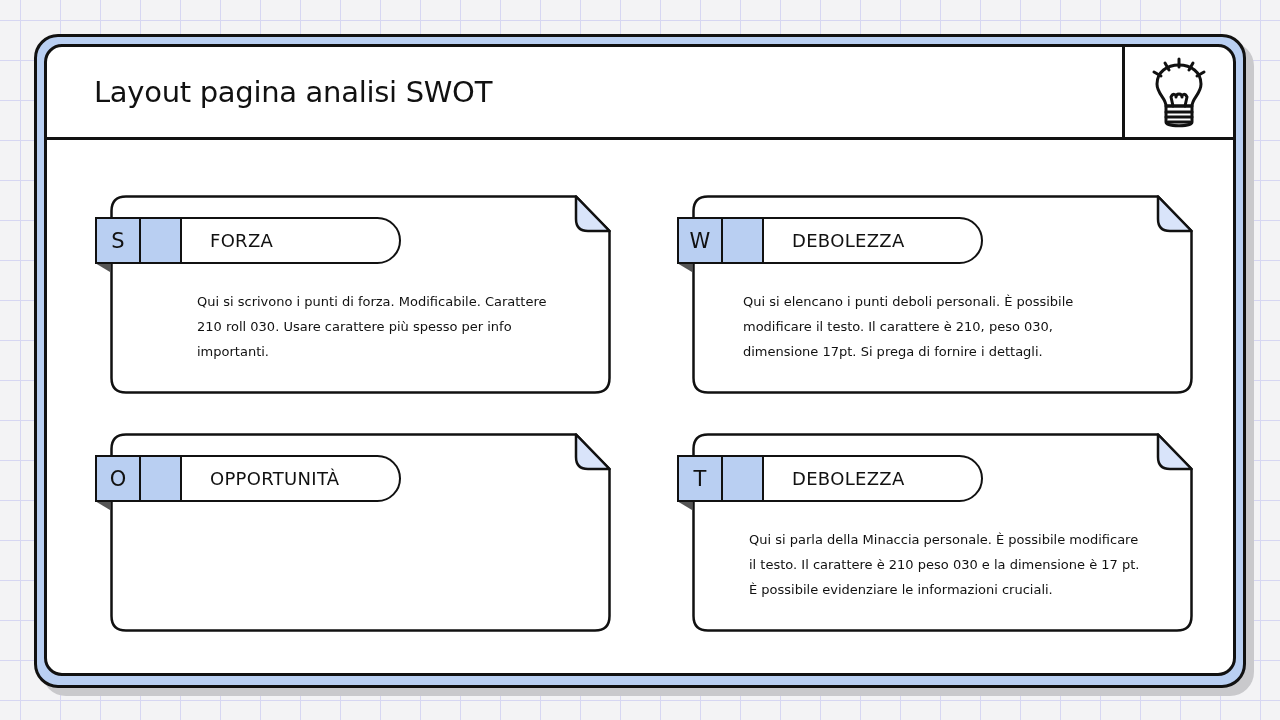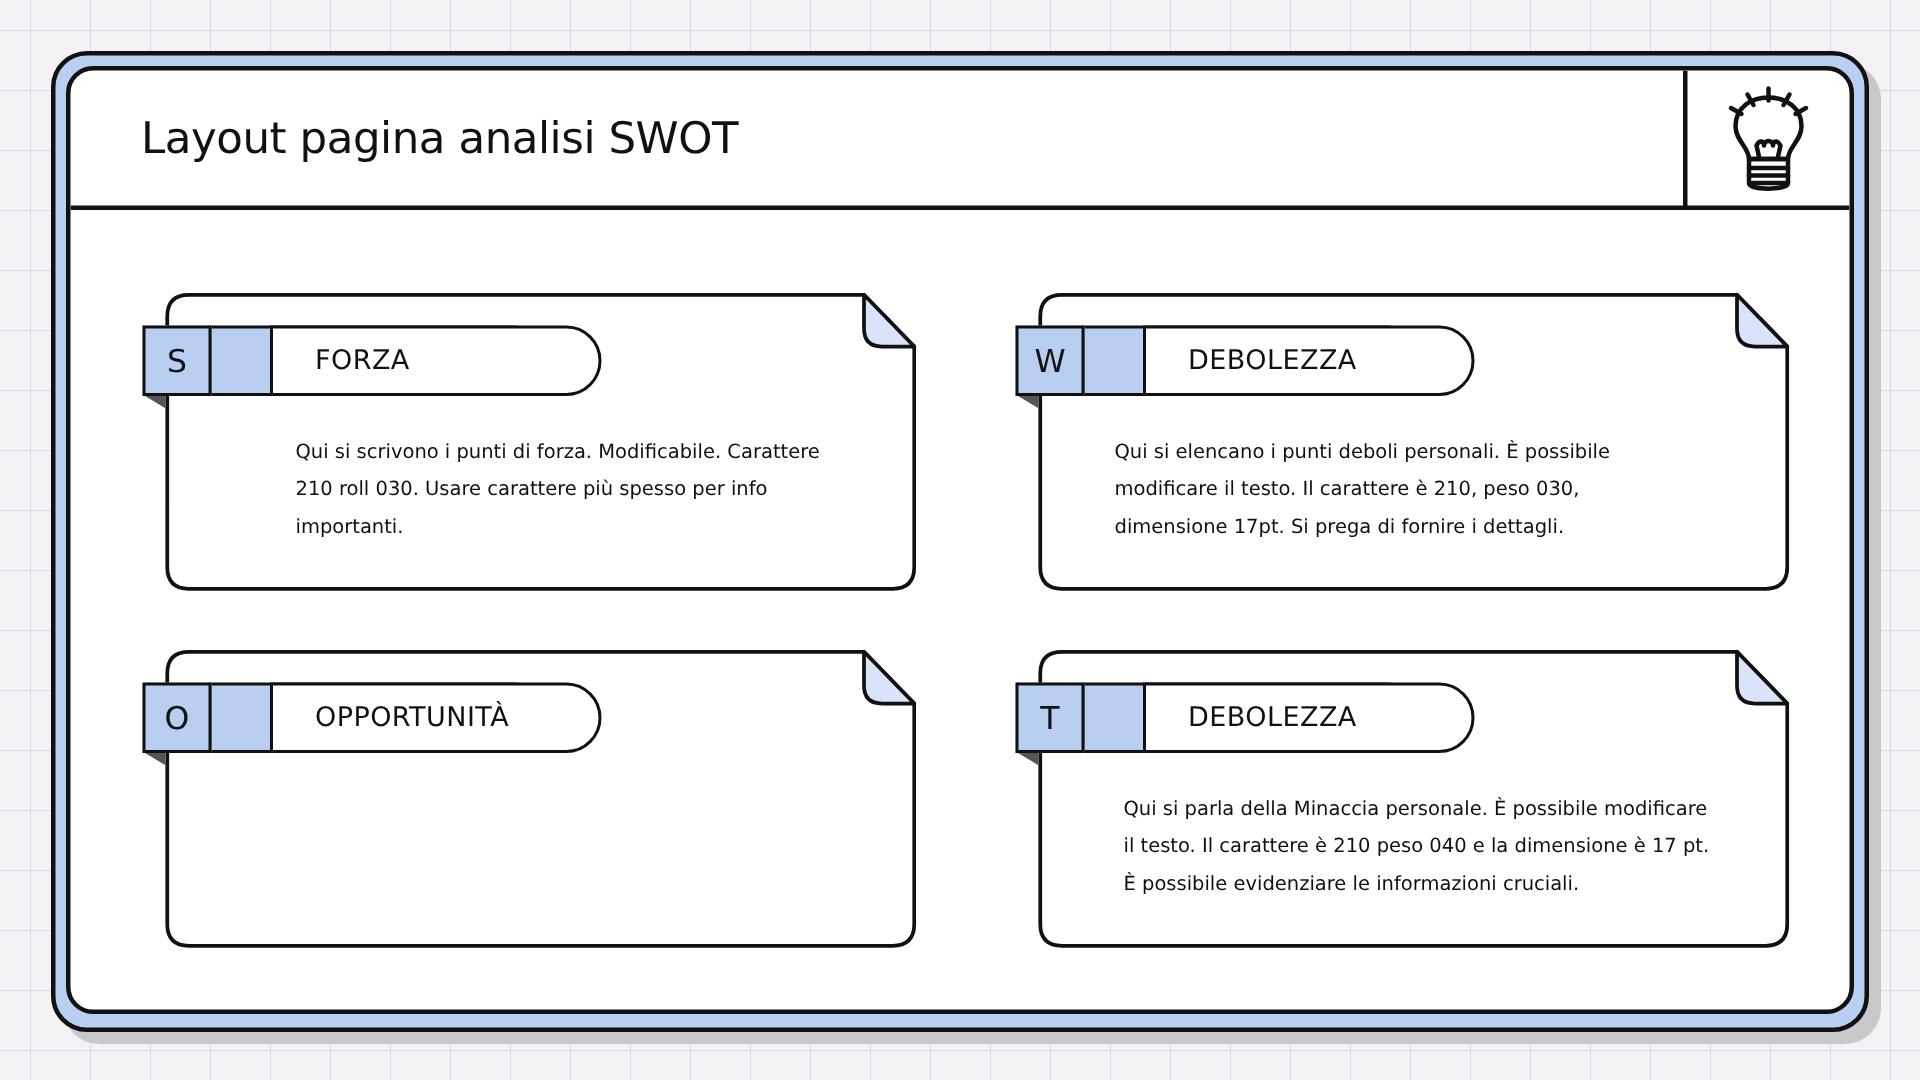--- a/index.html
+++ b/index.html
@@ -160,14 +160,14 @@
     <path d="M466 1.5 L466 24 Q466 36 478 36 L499.5 36 Z" fill="#d9e4fa" stroke="#111" stroke-width="2.5" stroke-linejoin="round"></path>
   </svg>
   <div class="tab">
     <div class="tab-fold"></div>
     <div class="letter-box">T</div>
     <div class="pill-shadow"></div>
     <div class="pill">
       <span class="pill-label">DEBOLEZZA</span>
     </div>
   </div>
-  <div class="card-body" style="left:57px; top:94px; width:395px;">Qui si parla della Minaccia personale. È possibile modificare il testo. Il carattere è 210 peso 040 e la dimensione è 17 pt. È possibile evidenziare le informazioni cruciali.</div>
+  <div class="card-body" style="left:57px; top:94px; width:395px;">Qui si parla della Minaccia personale. È possibile modificare il testo. Il carattere è 210 peso 030 e la dimensione è 17 pt. È possibile evidenziare le informazioni cruciali.</div>
 </div>
 
 </body></html>

